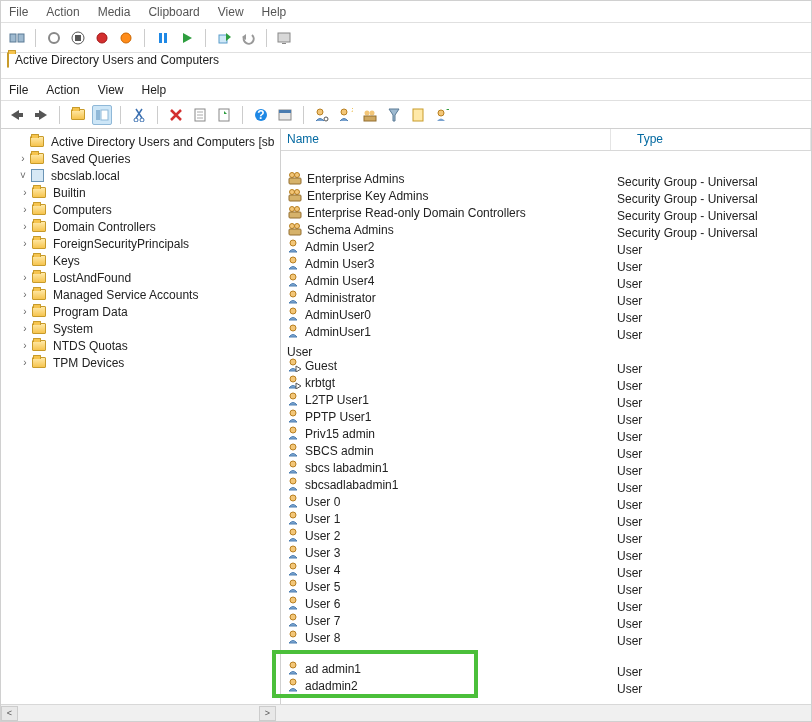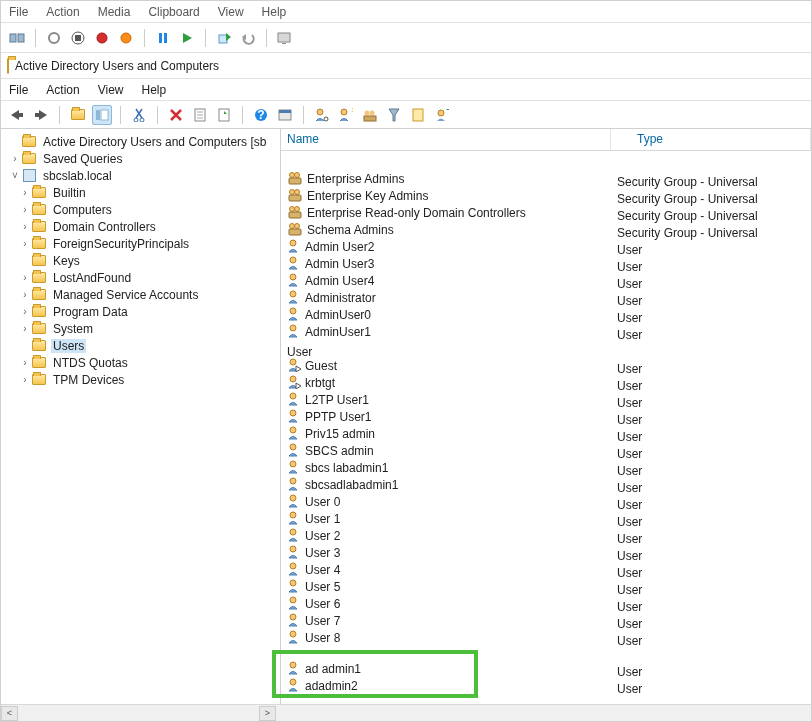--- a/index.html
+++ b/index.html
@@ -6,36 +6,36 @@
   html,body { margin:0; padding:0; background:#fff; color:#222; }
   .root { width:812px; height:722px; border:1px solid #d0d0d0; display:flex; flex-direction:column; overflow:hidden; }
   
   .outer-menu { height:22px; display:flex; align-items:center; gap:18px; padding:0 8px; border-bottom:1px solid #e0e0e0; color:#555; }
   .outer-menu span { cursor:default; }
   
   .outer-toolbar { height:30px; display:flex; align-items:center; gap:4px; padding:0 6px; border-bottom:1px solid #e0e0e0; }
   .tbtn { width:20px; height:20px; display:flex; align-items:center; justify-content:center; border-radius:2px; }
   .sep { width:1px; height:18px; background:#ccc; margin:0 4px; }
   
-  .app-title-row { height:26px; display:flex; align-items:center; gap:6px; padding:0 6px; border-bottom:1px solid #e0e0e0; }
+  .app-title-row { height:26px; display:flex; align-items:flex-start; gap:6px; padding:0 6px; border-bottom:1px solid #e0e0e0; }
   
   .inner-menu { height:22px; display:flex; align-items:center; gap:18px; padding:0 8px; border-bottom:1px solid #e0e0e0; }
   
   .inner-toolbar { height:28px; display:flex; align-items:center; gap:4px; padding:0 6px; border-bottom:1px solid #d0d0d0; }
   
   .split { flex:1; display:flex; min-height:0; position:relative; }
   .tree { width:280px; border-right:1px solid #d0d0d0; overflow:auto; padding:4px 0; background:#fff; }
   .list { flex:1; overflow:auto; background:#fff; position:relative; }
   
   .tree-row { display:flex; align-items:center; height:17px; padding-left:4px; cursor:default; white-space:nowrap; }
   .tree-row .tw { width:12px; text-align:center; color:#666; font-size:10px; }
   .tree-row .ic { width:16px; height:14px; display:flex; align-items:center; justify-content:center; margin-right:4px; }
   .tree-row.sel .lbl { background:#cde6f7; }
   .lbl { padding:0 2px; }
-  .ind0{padding-left:8px}.ind1{padding-left:18px}
+  .ind0{padding-left:16px}.ind1{padding-left:18px}
   
   .list-header { display:flex; height:22px; border-bottom:1px solid #d8d8d8; position:sticky; top:0; background:#fff; }
   .col { padding:3px 6px; border-right:1px solid #e4e4e4; color:#0369a1; }
   .col-name { width:330px; }
   .col-type { flex:1;margin-left:20px; }
   
   .list-row { display:flex; height:17px; align-items:center; cursor:default; }
   .cell { padding:0 6px; overflow:hidden; text-overflow:ellipsis; white-space:nowrap; }
   .cell-name { width:330px; display:flex; align-items:center; gap:4px;margin-top:39px; }
   .cell-type { flex:1;margin-top:44px; }
@@ -326,27 +326,20 @@
           </span>
           <span class="lbl">Program Data</span>
         </div>
         <div class="tree-row ind1">
           <span class="tw">›</span>
           <span class="ic">
             <span class="folder"></span>
           </span>
           <span class="lbl">System</span>
         </div>
-        <div class="tree-row ind1 sel">
-          <span class="tw"></span>
-          <span class="ic">
-            <span class="folder"></span>
-          </span>
-          <span class="lbl">Users</span>
-        </div>
         <div class="tree-row ind1">
           <span class="tw">›</span>
           <span class="ic">
             <span class="folder"></span>
           </span>
           <span class="lbl">NTDS Quotas</span>
         </div>
         <div class="tree-row ind1">
           <span class="tw">›</span>
           <span class="ic">

